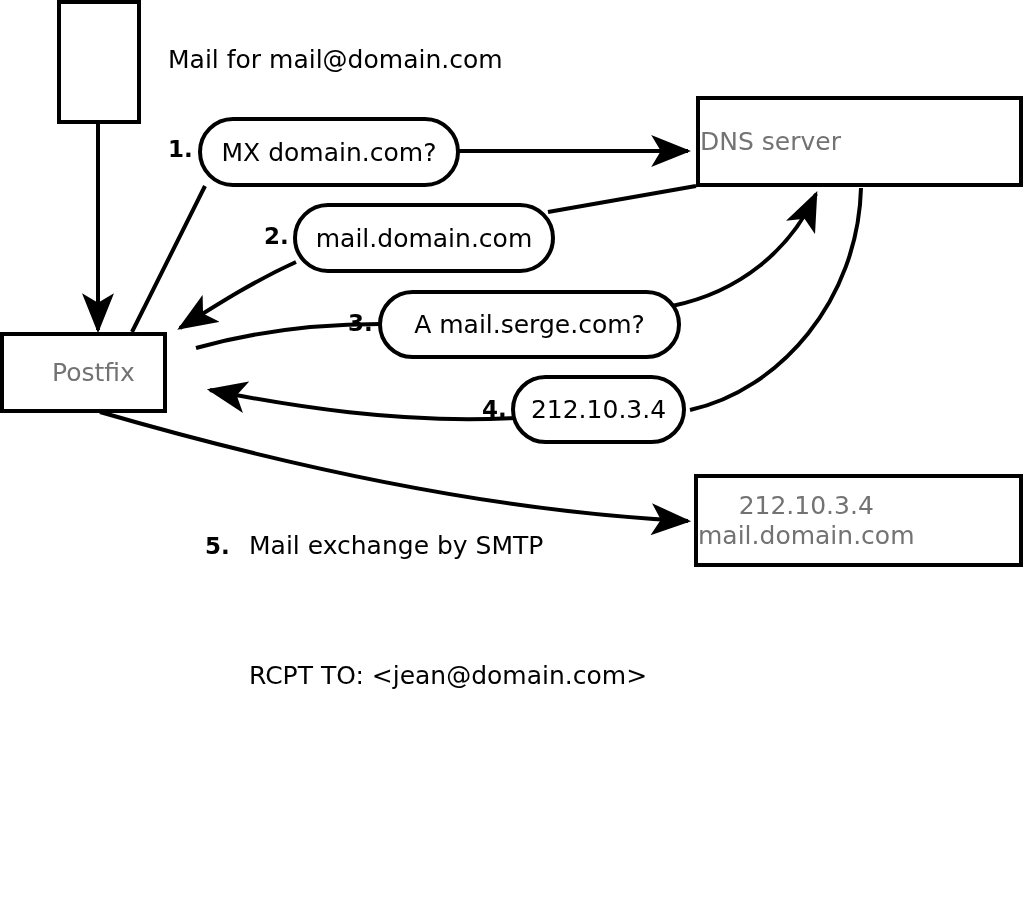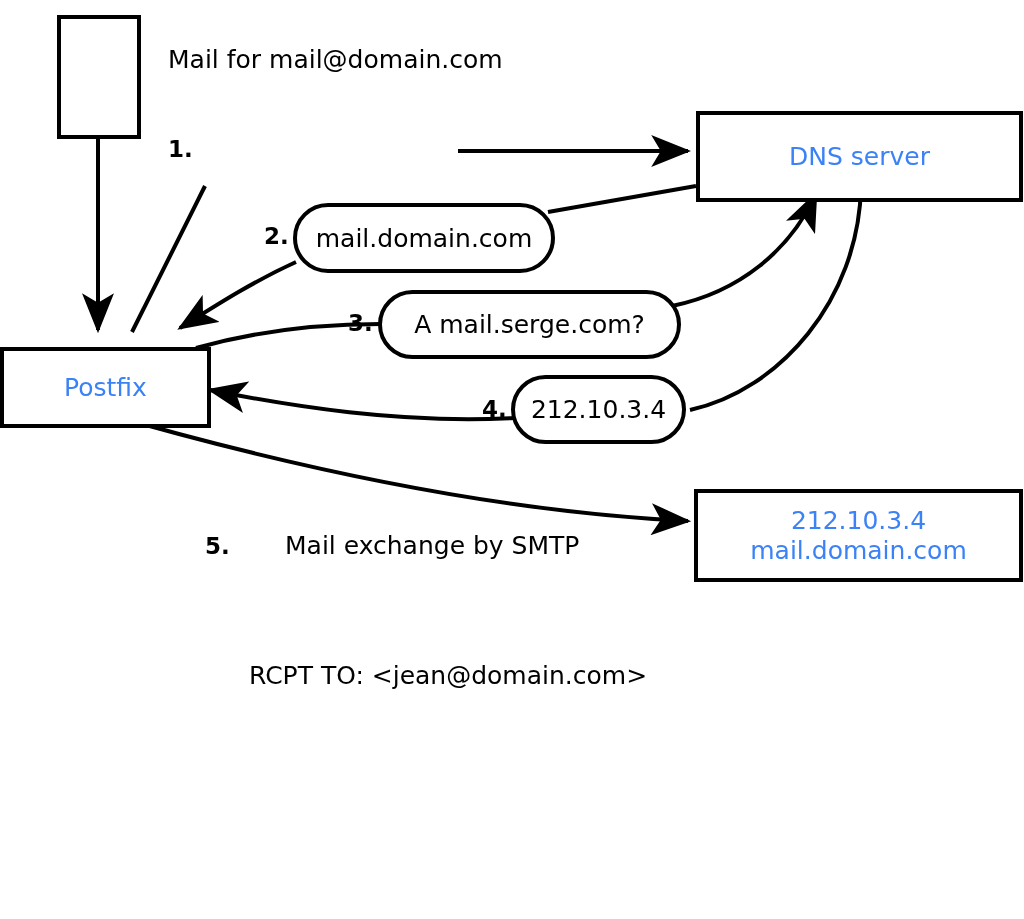--- a/index.html
+++ b/index.html
@@ -26,26 +26,25 @@
     width: 1024px;
     height: 919px;
   }
   .node-box {
     position: absolute;
     box-sizing: border-box;
     border: 4px solid #000000;
     background: #ffffff;
     display: flex;
     align-items: center;
-    justify-content: center;
+    justify-content: flex-start;
     text-align: center;
     line-height: 1.18;
     font-size: 25px;
-    color: #3b82f6;
-    margin-top: 15px;
+    color: #737373;
   }
   .node-box .lines {
     display: block;
   }
   .bubble {
     position: absolute;
     box-sizing: border-box;
     border: 4px solid #000000;
     background: #ffffff;
     border-radius: 36px;
@@ -113,54 +112,57 @@
 
     <path d="M100,412 C 300,470 500,512 688,521" fill="none" stroke="#000000" stroke-width="4" marker-end="url(#arrowhead)"></path>
   </svg>
 
   <div class="node-box empty-node" style="left:57px; top:0px; width:84px; height:124px;">
     <span></span>
   </div>
 
   <div class="plain-text" style="left:168px; top:45px;">Mail for mail@domain.com</div>
 
-  <div class="node-box" style="left:0px; top:332px; width:211px; height:81px;">
+  <div class="node-box" style="left:0px; top:332px; width:167px; height:81px;padding-left:48px;">
     <span>Postfix</span>
   </div>
 
   <div class="node-box" style="left:696px; top:96px; width:327px; height:91px;">
     <span>DNS server</span>
   </div>
 
   <div class="node-box" style="left:694px; top:474px; width:329px; height:93px;">
     <span class="lines">
       <span style="display:block;">212.10.3.4</span>
       <span style="display:block;">mail.domain.com</span>
     </span>
   </div>
 
   <div class="step-num" style="left:168px; top:136px;">1.</div>
+  <div class="bubble" style="left:198px; top:117px; width:262px; height:70px;">
+    <span>MX domain.com?</span>
+  </div>
 
   <div class="step-num" style="left:264px; top:223px;">2.</div>
   <div class="bubble" style="left:293px; top:203px; width:262px; height:70px;">
     <span>mail.domain.com</span>
   </div>
 
   <div class="step-num" style="left:348px; top:310px;">3.</div>
   <div class="bubble" style="left:378px; top:290px; width:303px; height:69px;">
     <span>A mail.serge.com?</span>
   </div>
 
   <div class="step-num" style="left:482px; top:396px;">4.</div>
   <div class="bubble" style="left:511px; top:375px; width:175px; height:69px;">
     <span>212.10.3.4</span>
   </div>
 
   <div class="step-num" style="left:205px; top:533px;">5.</div>
-  <div class="plain-text" style="left:249px; top:531px;margin-left:36px;">Mail exchange by SMTP</div>
+  <div class="plain-text" style="left:249px; top:531px;">Mail exchange by SMTP</div>
 
   <div class="smtp-block" style="left:249px; top:596px;">
     <span class="smtp-line">RCPT TO: &lt;jean@domain.com&gt;</span>
     
     
     
     
     
     
     

